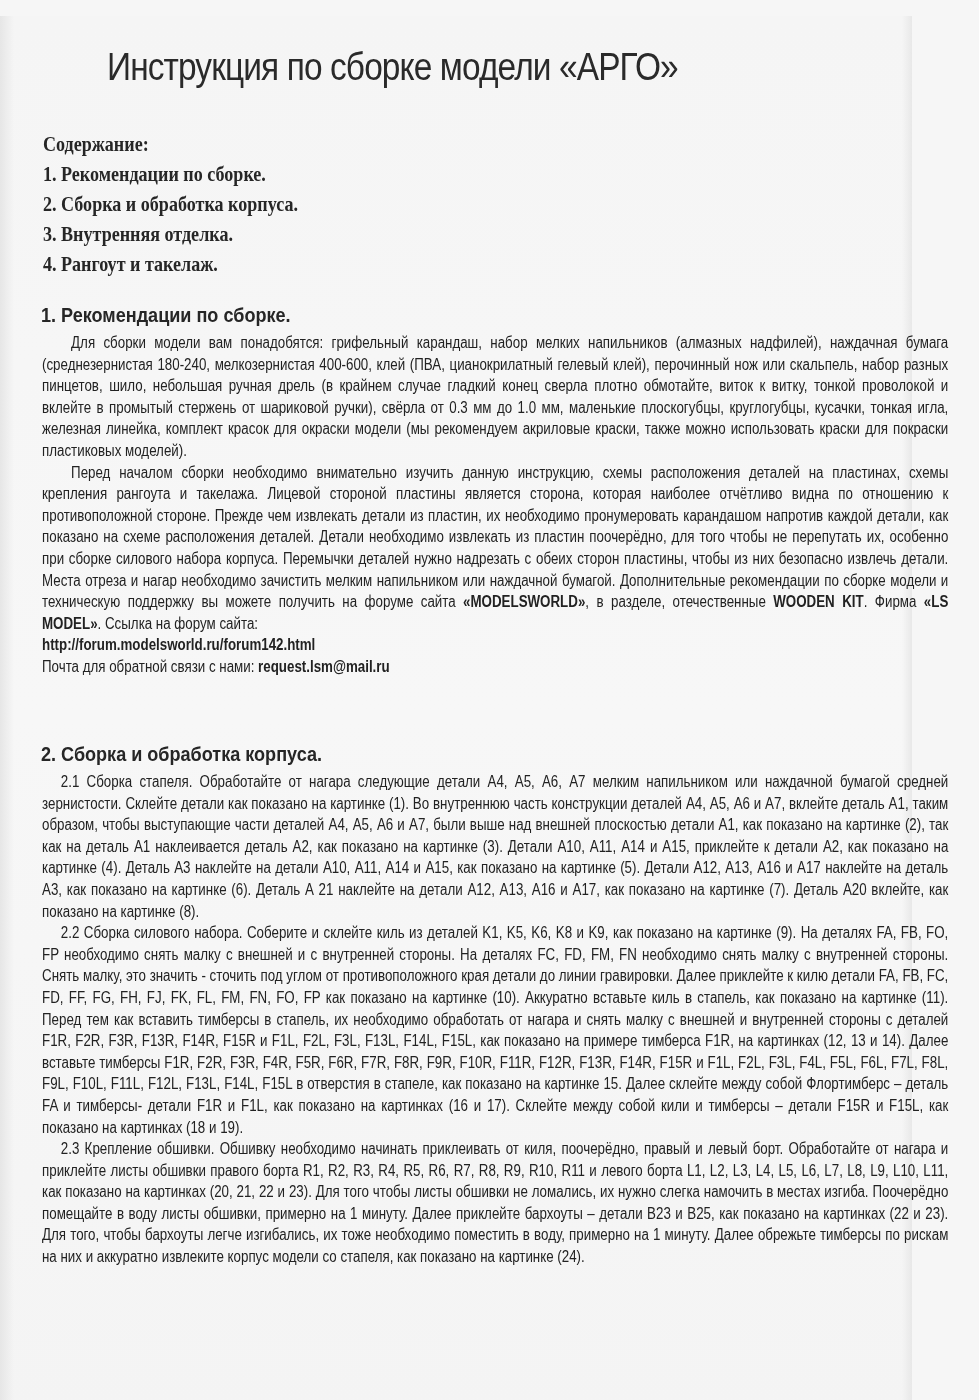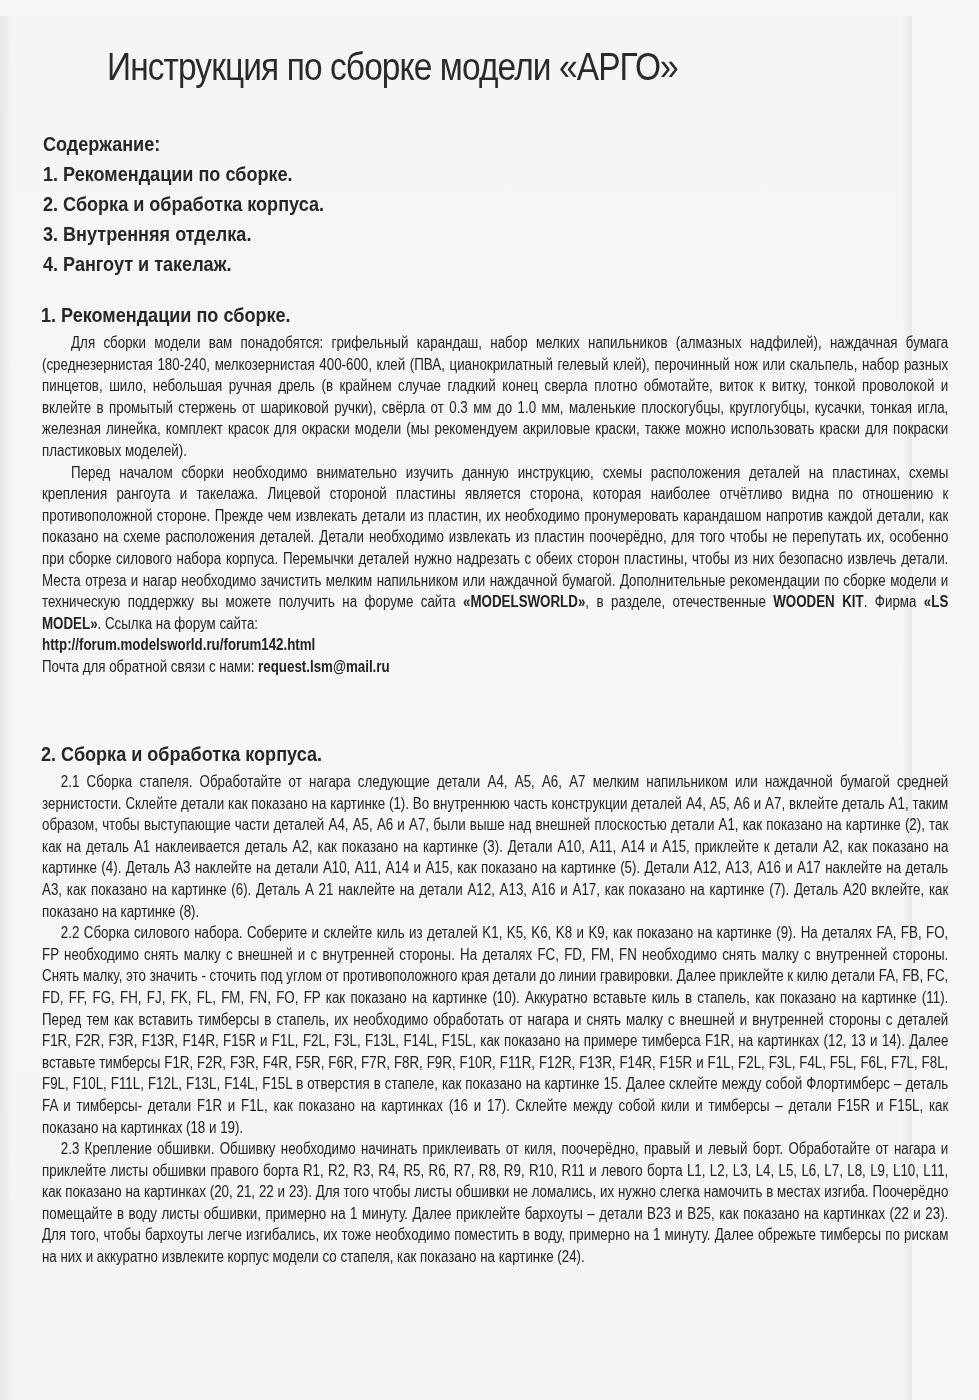--- a/index.html
+++ b/index.html
@@ -17,21 +17,21 @@
   .edge-right { position: absolute; right: 0; top: 0; width: 10px; height: 1400px;
     background: linear-gradient(270deg, #e8e8e8, rgba(246,246,246,0)); }
 
   .title {
     position: absolute; left: 107px; top: 30px;
     font-size: 38px; font-weight: normal; letter-spacing: -1px;
     color: #2a2a2a; white-space: nowrap;
     transform: scaleX(0.88); transform-origin: left top;
   }
 
-  .toc { position: absolute; left: 43px; top: 113px; }
+  .toc { position: absolute; left: 43px; top: 113px; font-family: Liberation Serif, serif; }
   .toc div {
     font-size: 21px; font-weight: bold; color: #262626;
     height: 30px; line-height: 30px; white-space: nowrap;
     transform: scaleX(0.86); transform-origin: left center;
   }
 
   .h2 {
     position: absolute; left: 41px;
     font-size: 21px; font-weight: bold; color: #262626; white-space: nowrap;
     transform: scaleX(0.86); transform-origin: left top;

